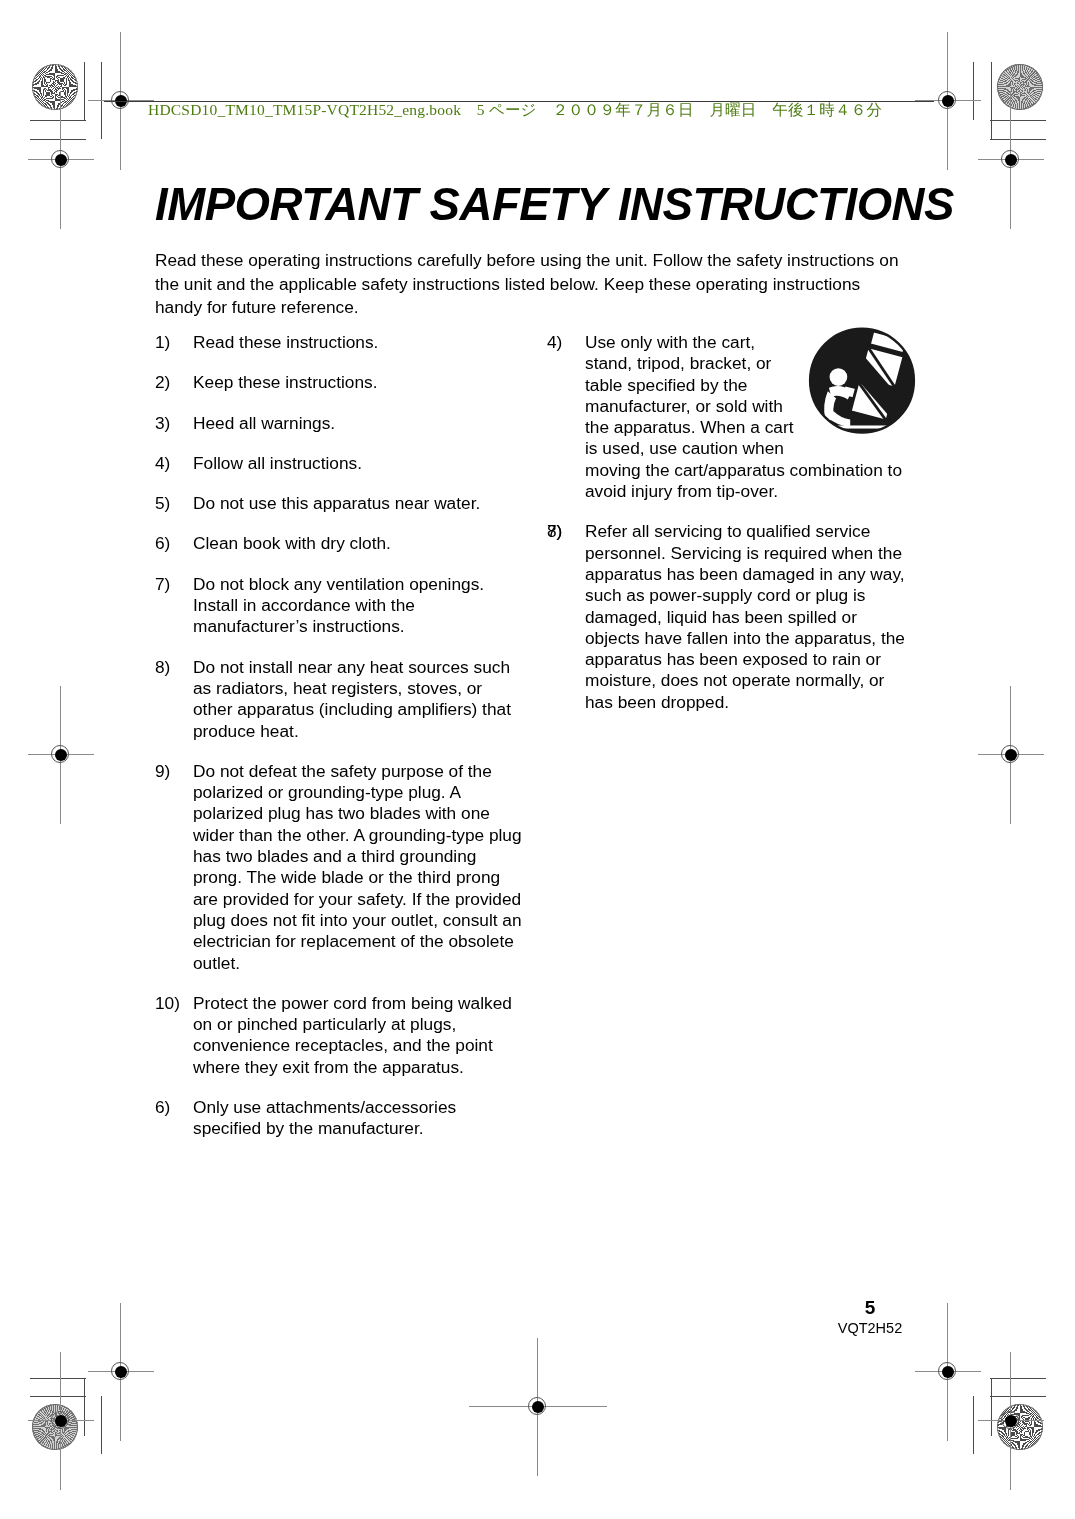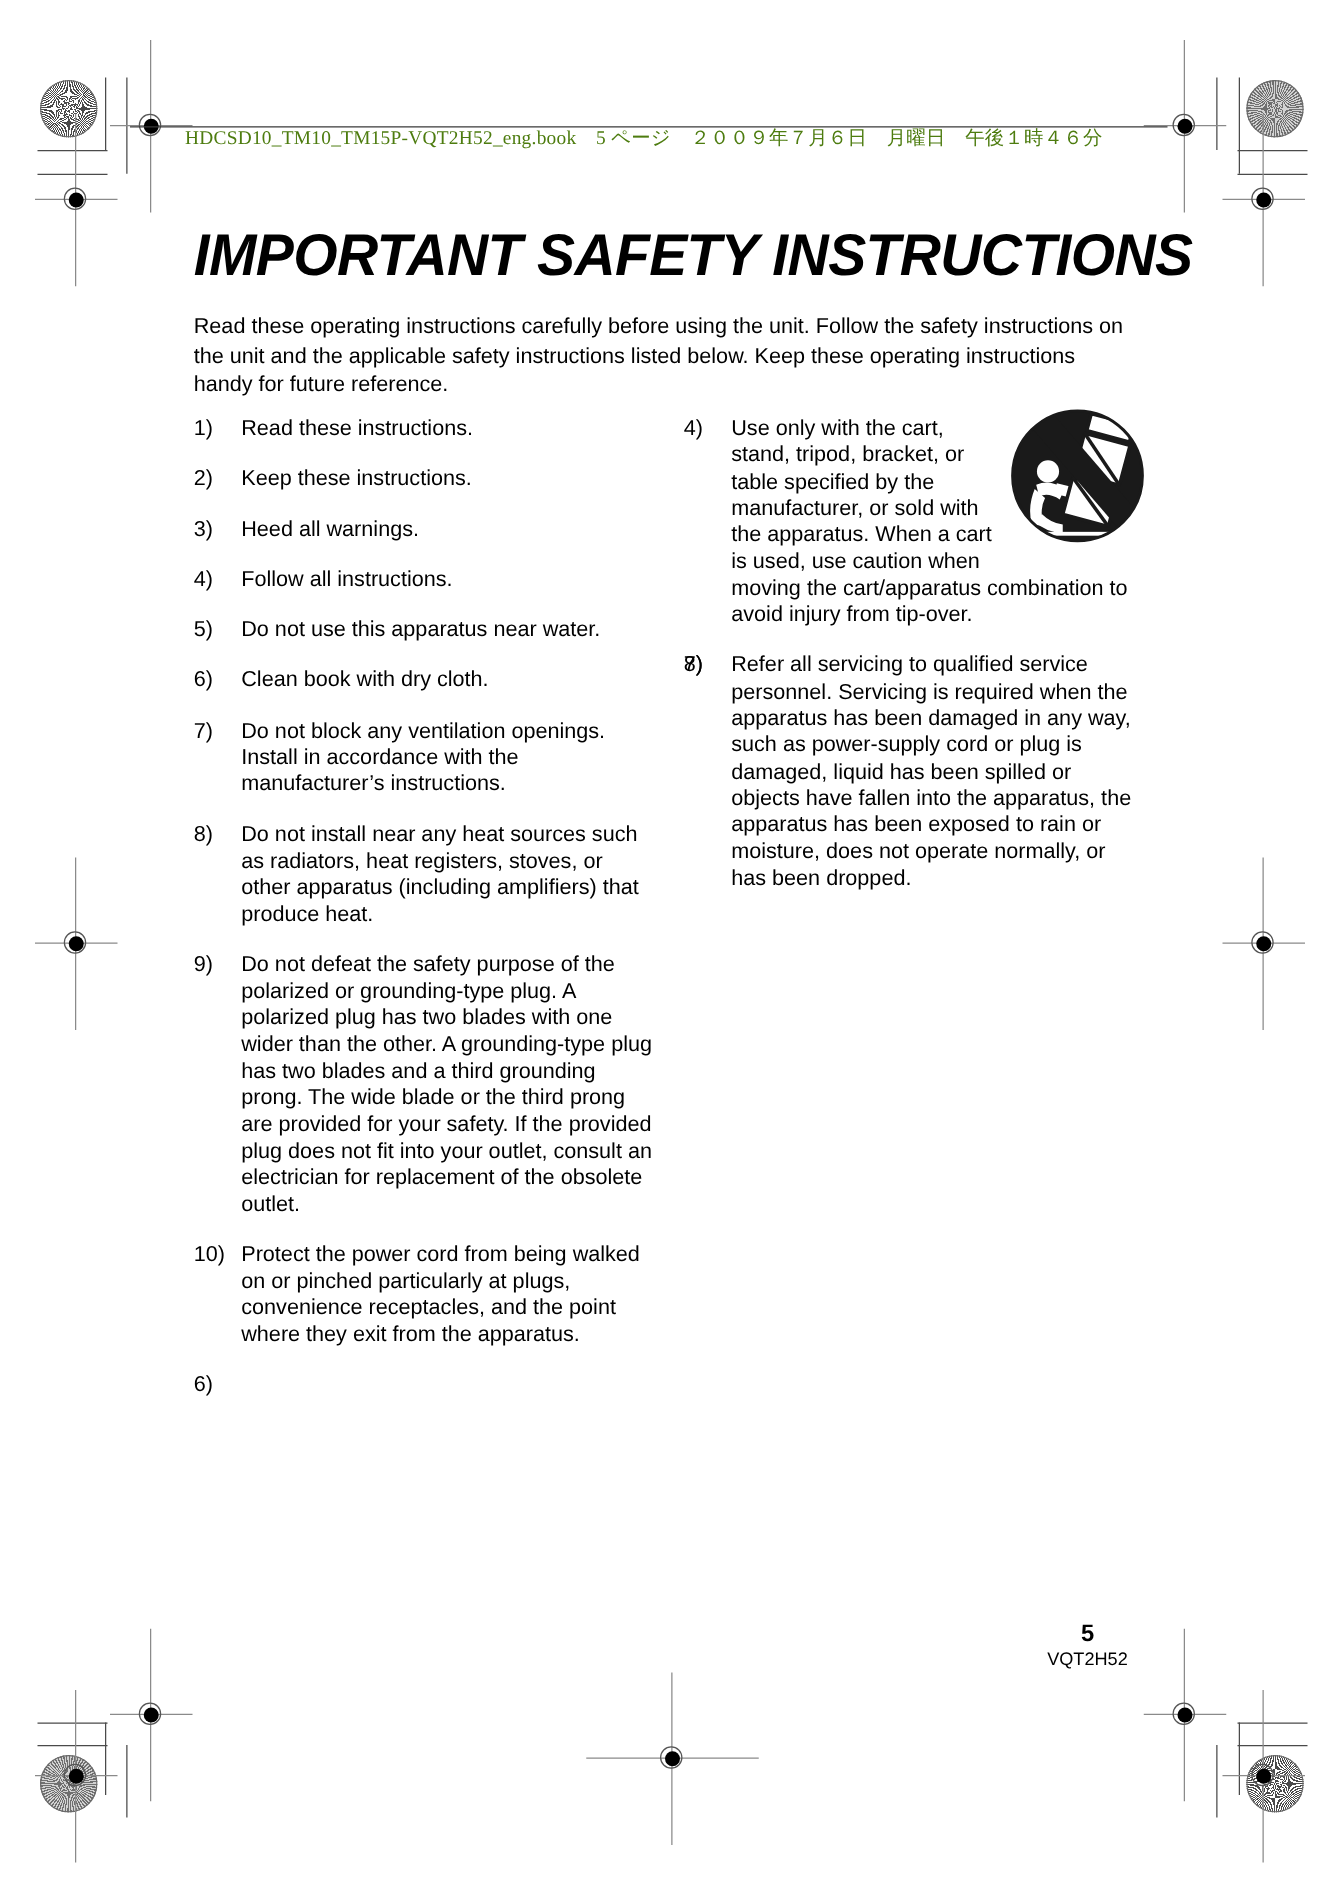--- a/index.html
+++ b/index.html
@@ -331,20 +331,21 @@
           <li>
             <span class="num">9)</span>
             <span class="body">Do not defeat the safety purpose of the polarized or grounding-type plug. A polarized plug has two blades with one wider than the other. A grounding-type plug has two blades and a third grounding prong. The wide blade or the third prong are provided for your safety. If the provided plug does not fit into your outlet, consult an electrician for replacement of the obsolete outlet.</span>
           </li>
           <li>
             <span class="num wide">10)</span>
             <span class="body">Protect the power cord from being walked on or pinched particularly at plugs, convenience receptacles, and the point where they exit from the apparatus.</span>
           </li>
           <li>
             <span class="num wide">6)</span>
+            <span class="body">Only use attachments/accessories specified by the manufacturer.</span>
           </li>
         </ol>
       </div>
 
       <div class="col col-right">
         <ol class="safety">
 
           <li>
             <span class="num wide">4)</span>
             <span class="cart-wrap">

